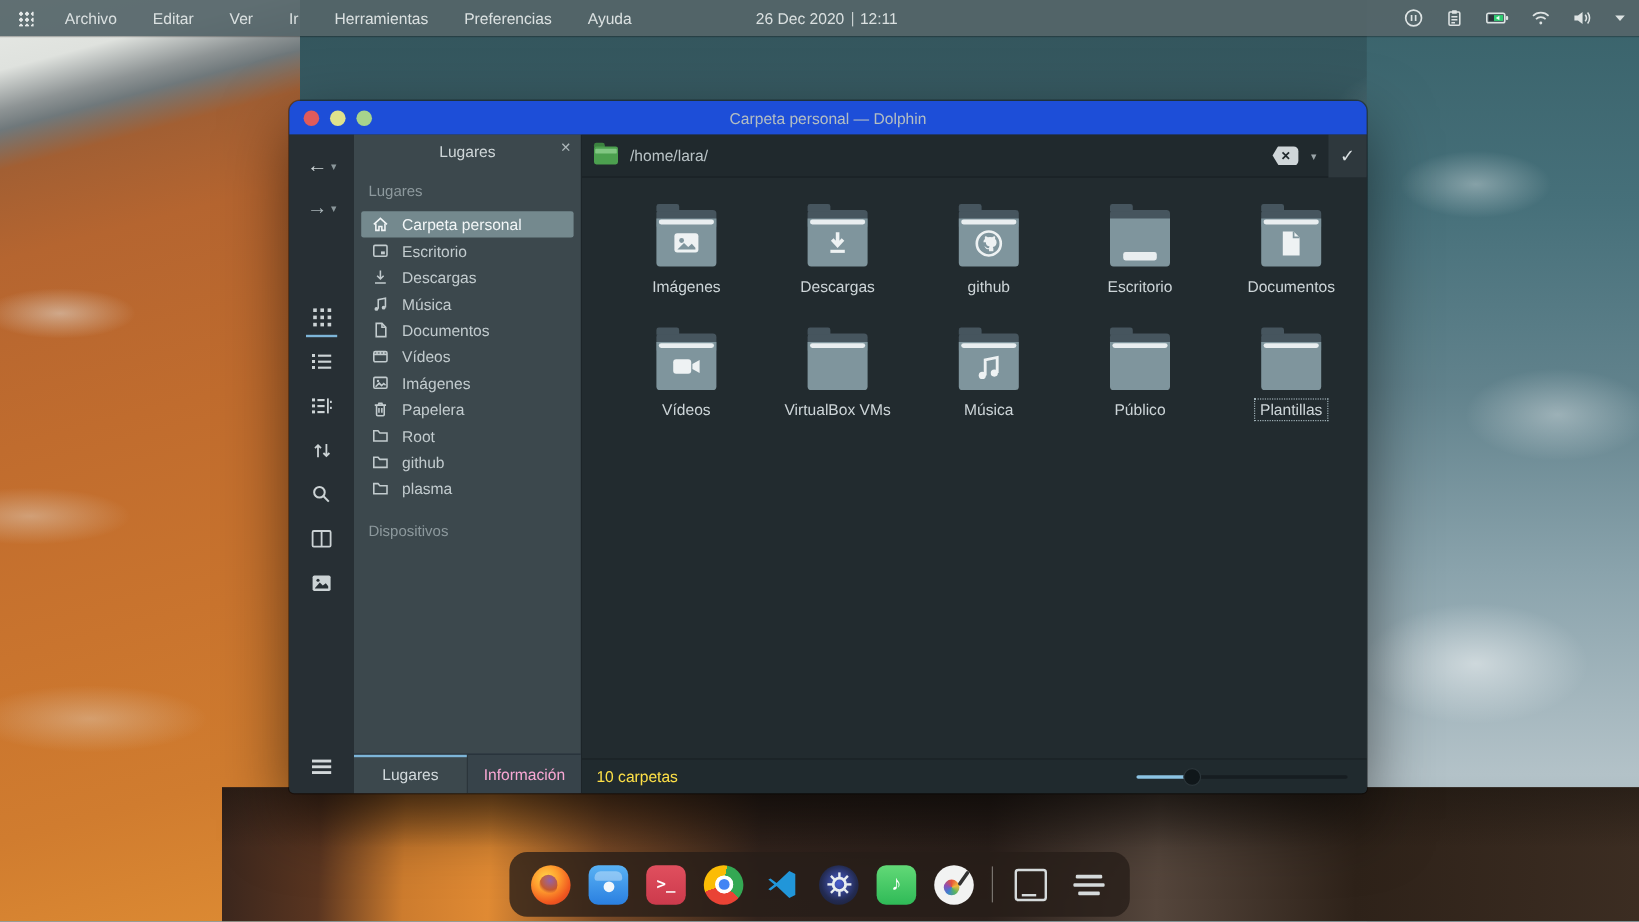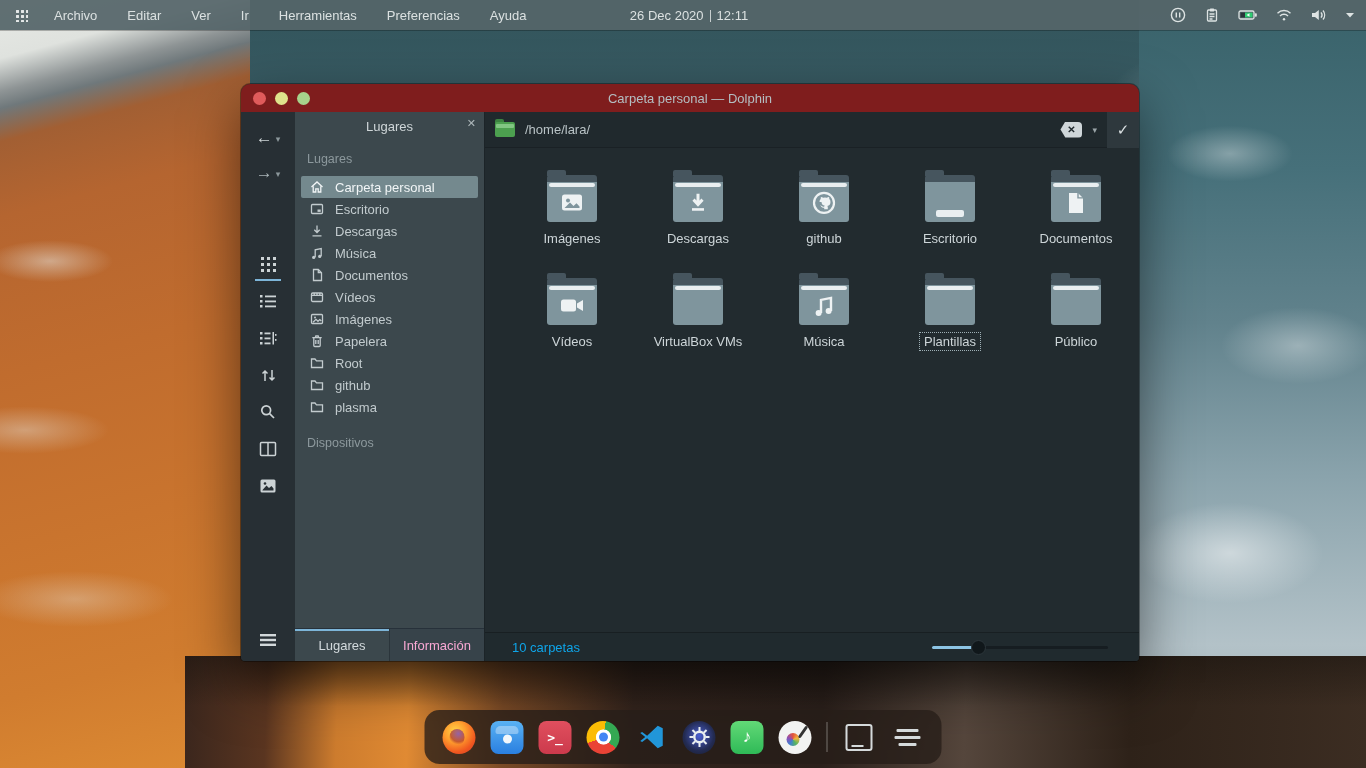--- a/index.html
+++ b/index.html
@@ -48,21 +48,21 @@
   .clock b { font-weight:normal; }
   .clock .sep { display:inline-block; width:1px; height:12px; background:#c9d0d0; margin:0 6px -2px 6px; }
   .tray { position:absolute; right:10px; top:0; height:30px; display:flex; align-items:center; gap:16px; }
   .tricon { display:flex; align-items:center; }
   .tricon svg { display:block; }
 
   
   .win { position:absolute; left:241px; top:84px; width:898px; height:577px;
     border-radius:9px 9px 4px 4px; overflow:hidden; display:flex; flex-direction:column;
     box-shadow:0 22px 55px rgba(0,0,0,.55), 0 0 0 1px rgba(0,0,0,.35); background:#222b2f; z-index:20; }
-  .titlebar { height:28px; background:#7f1d1d; display:flex; align-items:center; position:relative; flex:none; }
+  .titlebar { height:28px; background:#1d4ed8; display:flex; align-items:center; position:relative; flex:none; }
   .tl { display:flex; gap:9px; margin-left:12px; }
   .tl i { width:13px; height:13px; border-radius:50%; display:block; }
   .tl .r { background:#e05b5b; } .tl .y { background:#dfe28c; } .tl .g { background:#a7d38c; }
   .wtitle { position:absolute; left:0; right:0; text-align:center; color:#b4bec2; font-size:13px; pointer-events:none; }
 
   .winbody { flex:1; display:flex; min-height:0; }
 
   
   .strip { width:54px; flex:none; background:#272f34; display:flex; flex-direction:column; align-items:center; padding-top:10px; }
   .navbtn { display:flex; align-items:center; height:30px; margin-bottom:5px; color:#cfd6d8; }
@@ -121,21 +121,21 @@
   .f-back { position:absolute; top:5px; left:2px; right:2px; height:14px; background:#46555e; border-radius:3px 3px 0 0; }
   .f-back:before { content:""; position:absolute; top:-5px; left:0; width:19px; height:6px; background:#46555e; border-radius:2px 2px 0 0; }
   .f-front { position:absolute; top:12px; left:2px; right:2px; bottom:0; background:#7f959d; border-radius:0 0 3px 3px; }
   .f-stripe { position:absolute; top:13px; left:4px; right:4px; height:4px; background:#e9eef0; border-radius:2px; }
   .emblem { position:absolute; left:50%; top:30px; transform:translate(-50%,-38%); display:flex; }
   .emblem svg { display:block; }
   .emb-desktopbar { position:absolute; left:50%; bottom:5px; transform:translateX(-50%); width:28px; height:7px; background:#e9eef0; border-radius:2px; }
   .flabel { margin-top:8px; color:#cdd5d8; font-size:13px; white-space:nowrap; padding:1px 4px; }
   .flabel.focusring { outline:1px dotted #9fb0b6; }
 
-  .statusbar { height:29px; flex:none; display:flex; align-items:center; padding:0 27px; color:#0ea5e9; font-size:13px;
+  .statusbar { height:29px; flex:none; display:flex; align-items:center; padding:0 12px; color:#fde047; font-size:13px;
     background:#202a2e; border-top:1px solid rgba(0,0,0,.25); }
   .statusbar .stxt { flex:1; }
   .zoomslider { width:176px; height:14px; position:relative; display:flex; align-items:center; margin-right:4px; }
   .ztrack { position:absolute; left:0; right:0; height:3px; background:#161d21; border-radius:2px; }
   .zfill { position:absolute; left:0; height:3px; background:#8cc4e4; border-radius:2px; }
   .zhandle { position:absolute; width:15px; height:15px; border-radius:50%; background:#10171a; border:1px solid #2c363b; transform:translateX(-7px); }
 
   
   .dock { position:absolute; left:50%; bottom:4px; transform:translateX(-50%); height:54px;
     background:rgba(38,30,24,.78); border-radius:15px; display:flex; align-items:center; gap:15px; padding:0 18px; z-index:40; }
@@ -581,30 +581,30 @@
               </div>
               <div class="flabel">Música</div>
             </div>
 
             <div class="fcell">
               <div class="folder">
                 <div class="f-back"></div>
                   <div class="f-front"></div>
                   <div class="f-stripe"></div>
               </div>
+              <div class="flabel">Público</div>
+            </div>
+
+            <div class="fcell">
+              <div class="folder">
+                <div class="f-back"></div>
+                  <div class="f-front"></div>
+                  <div class="f-stripe"></div>
+              </div>
               <div class="flabel focusring">Plantillas</div>
-            </div>
-
-            <div class="fcell">
-              <div class="folder">
-                <div class="f-back"></div>
-                  <div class="f-front"></div>
-                  <div class="f-stripe"></div>
-              </div>
-              <div class="flabel">Público</div>
             </div>
 
           </div>
         </div>
 
         <div class="statusbar">
           <span class="stxt">10 carpetas</span>
           <div class="zoomslider">
             <span class="ztrack"></span>
             <span class="zfill" style="width: 26%;"></span>

